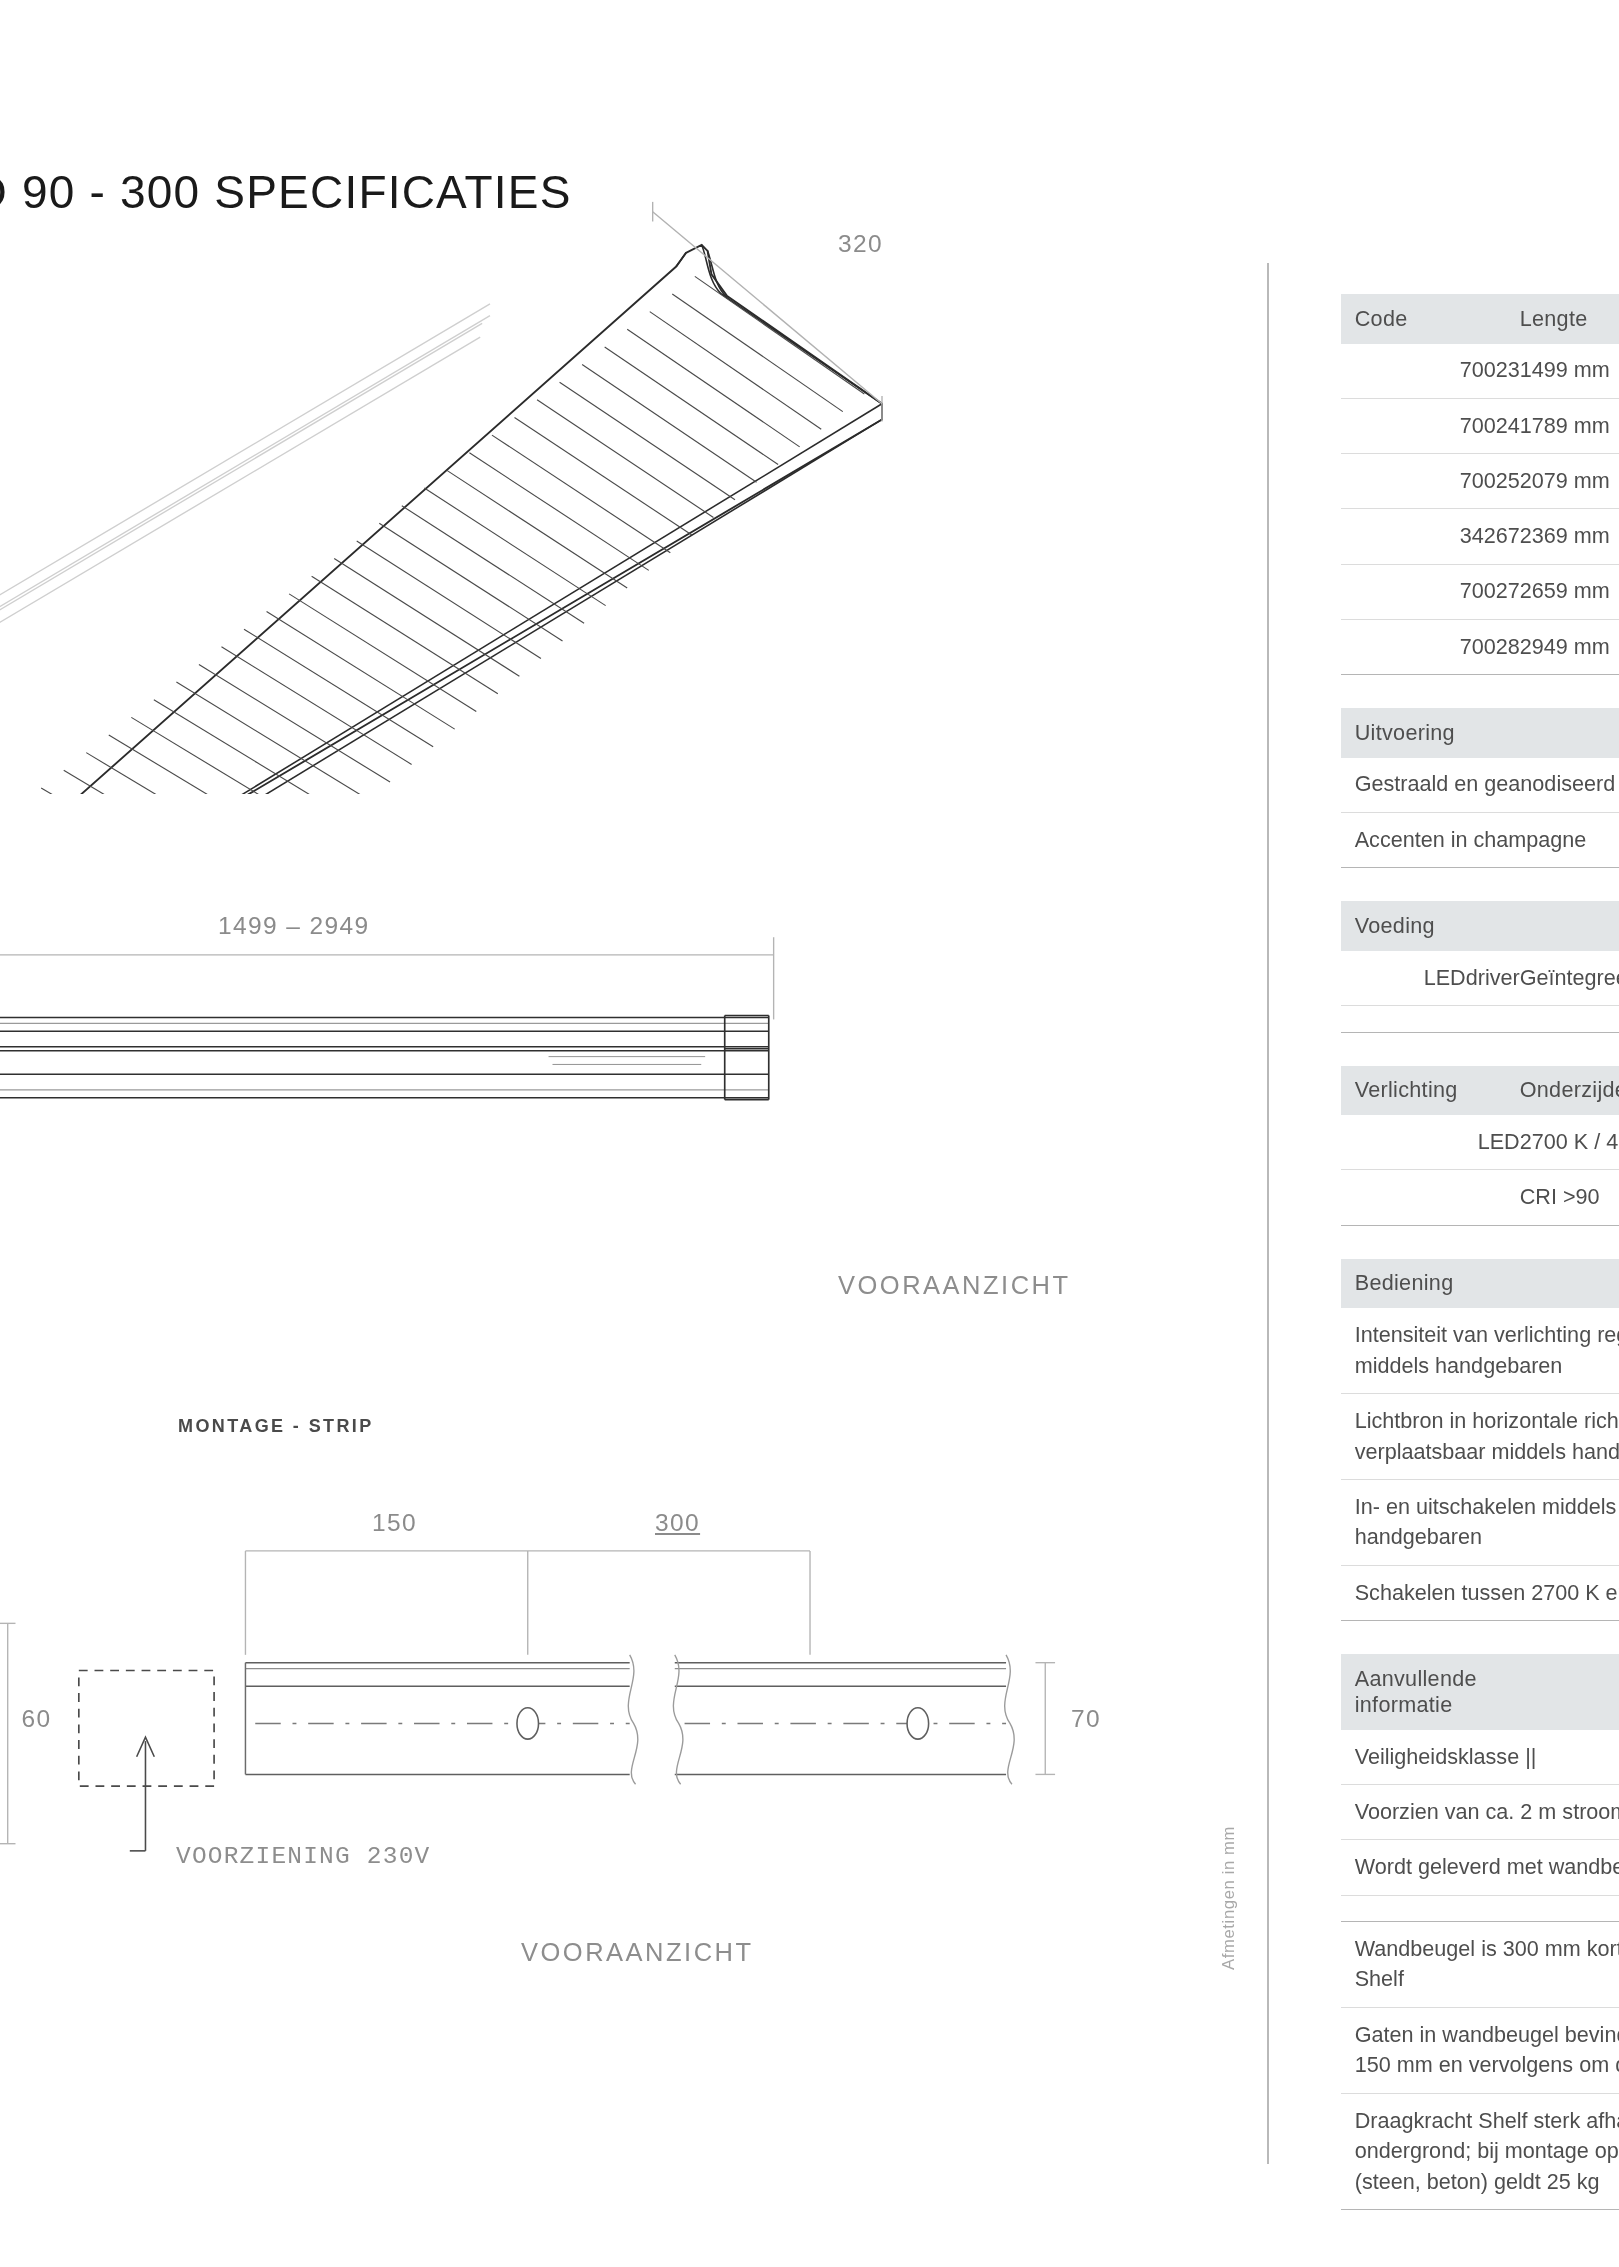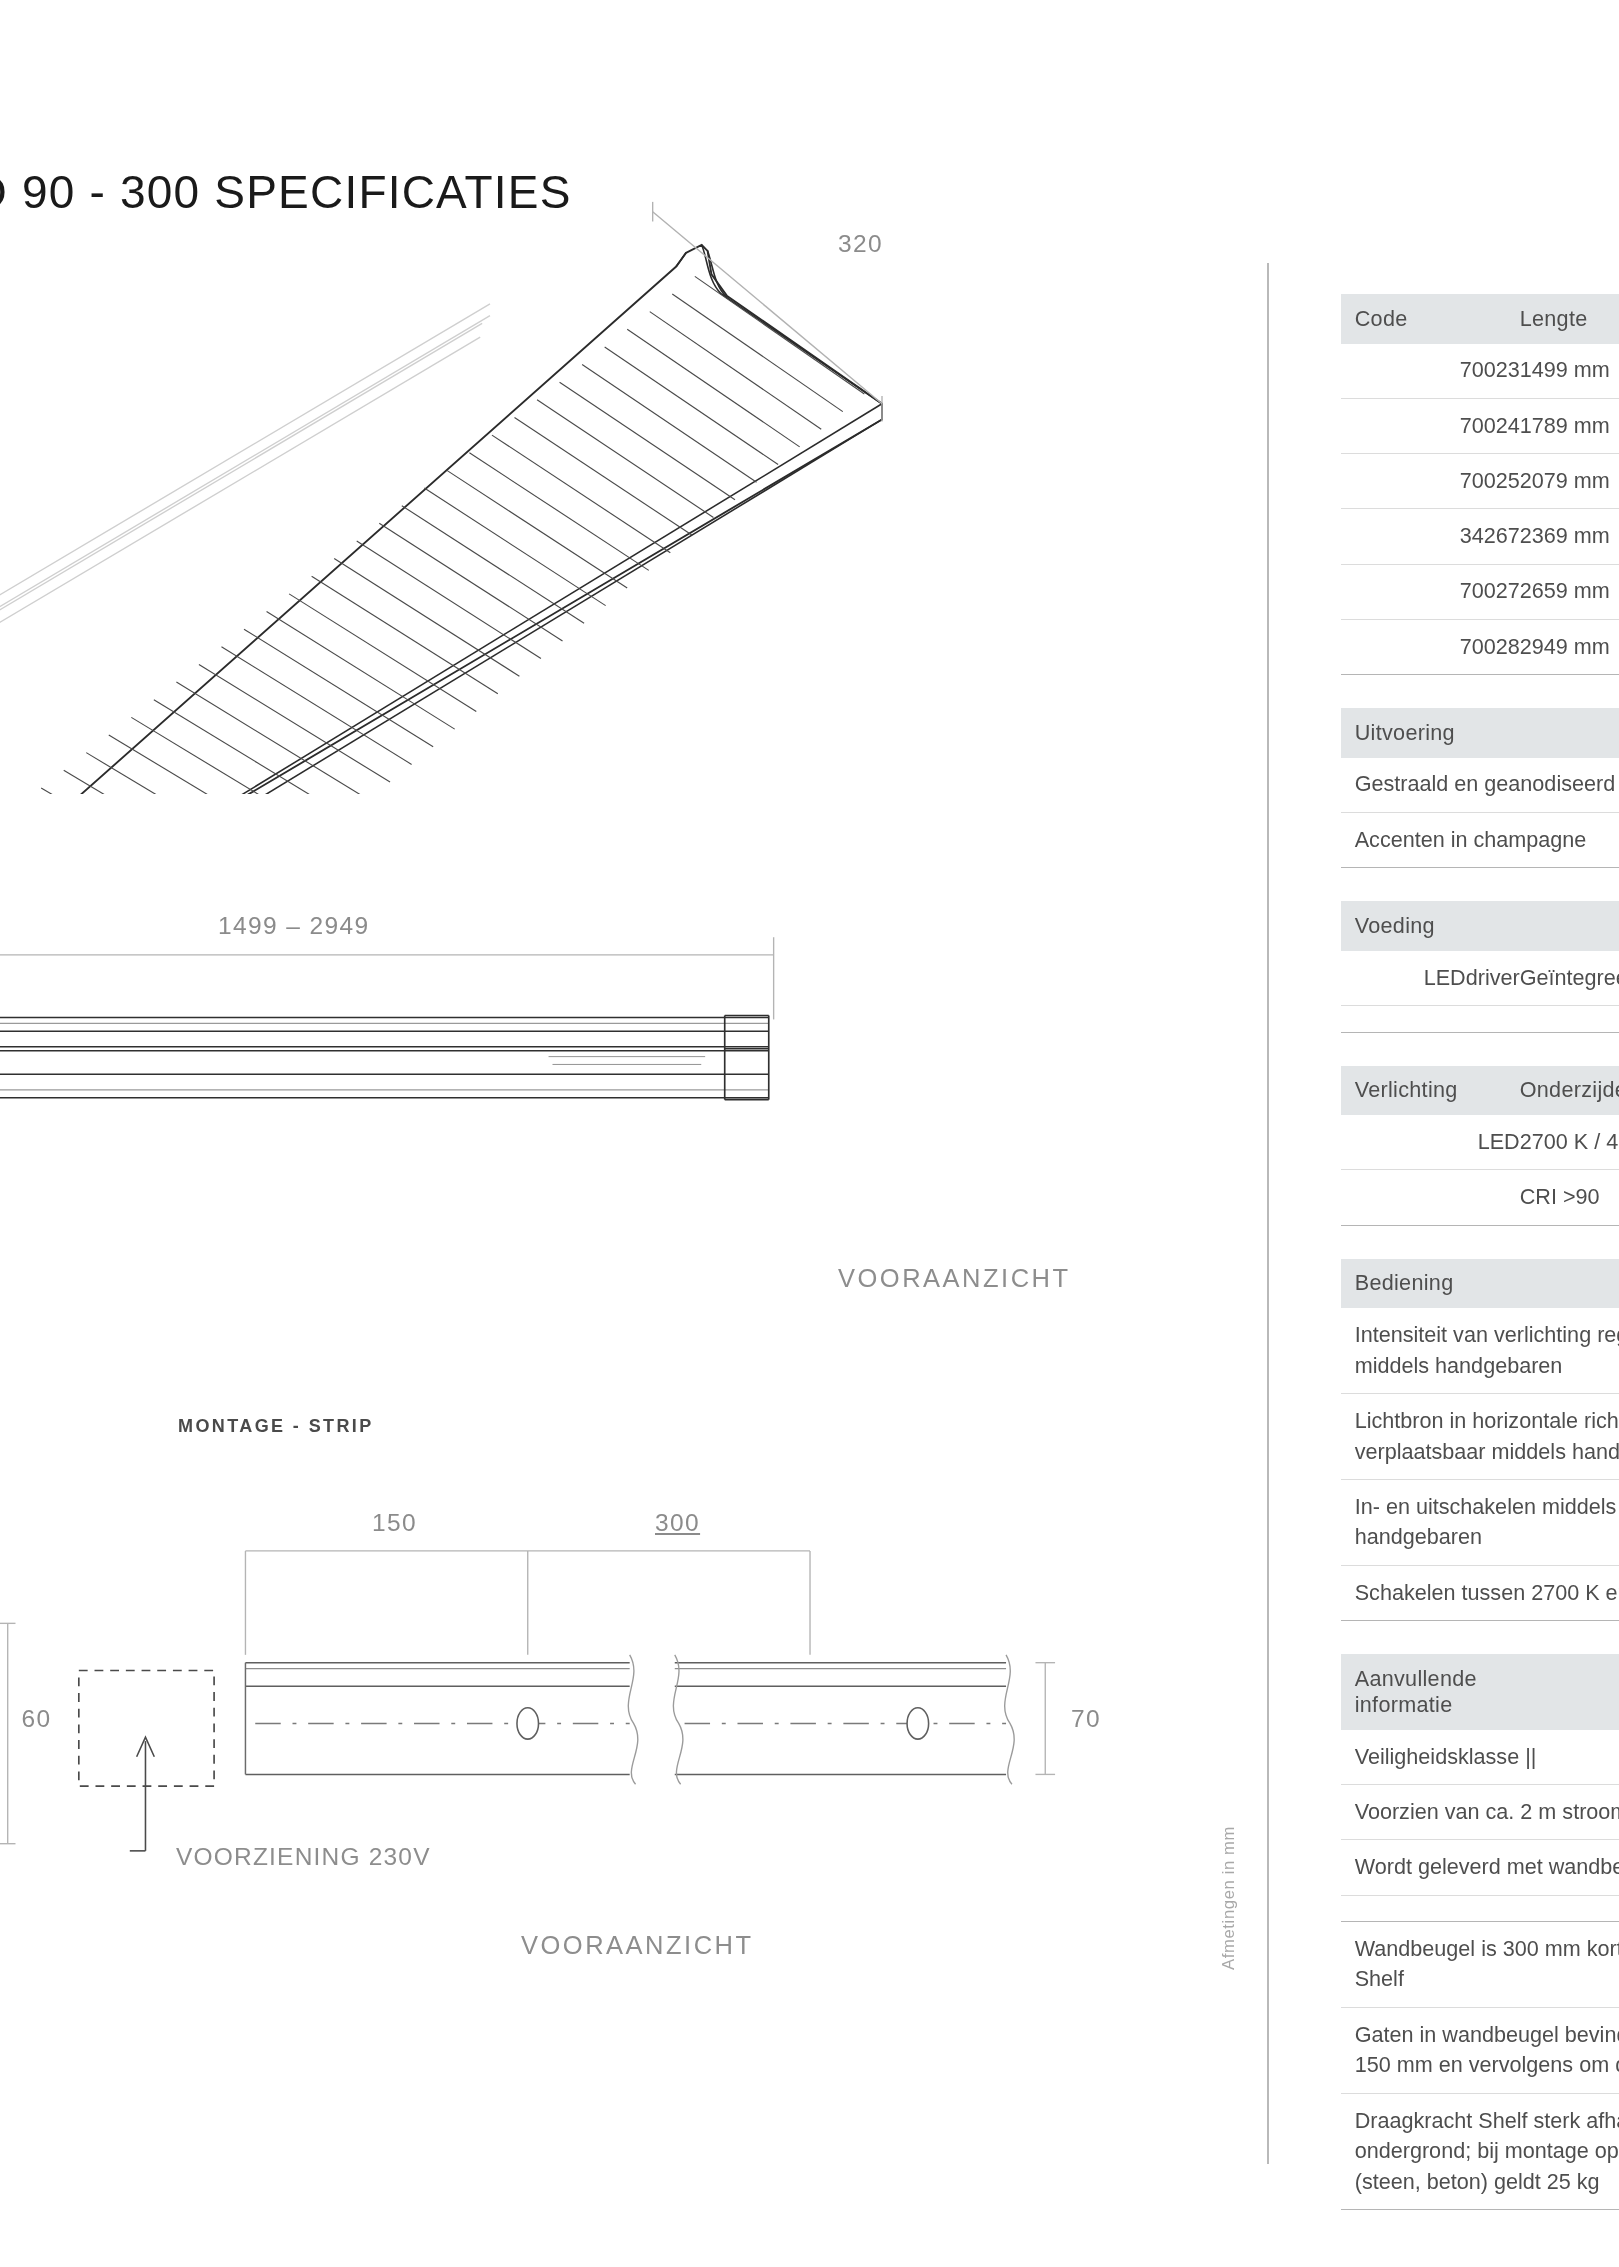--- a/index.html
+++ b/index.html
@@ -45,35 +45,37 @@
     color: #8b8b8b;
     letter-spacing: 1.4px;
     white-space: nowrap;
   }
   .view-label {
     position: absolute;
     font-size: 25.5px;
     color: #8d8d8d;
     letter-spacing: 2.5px;
     white-space: nowrap;
+    margin-top: 7px;
   }
   .section-head {
     position: absolute;
     font-size: 18px;
     color: #4a4a4a;
     letter-spacing: 2.4px;
     font-weight: 700;
     white-space: nowrap;
   }
   .callout-text {
     position: absolute;
     font-size: 24.5px;
     color: #8d8d8d;
     letter-spacing: 1.2px;
     white-space: nowrap;
+    font-family: Liberation Mono, monospace;
   }
 
   
   .v-divider {
     position: absolute;
     left: 1267px;
     top: 263px;
     width: 2px;
     height: 1901px;
     background: #b9b9b9;

